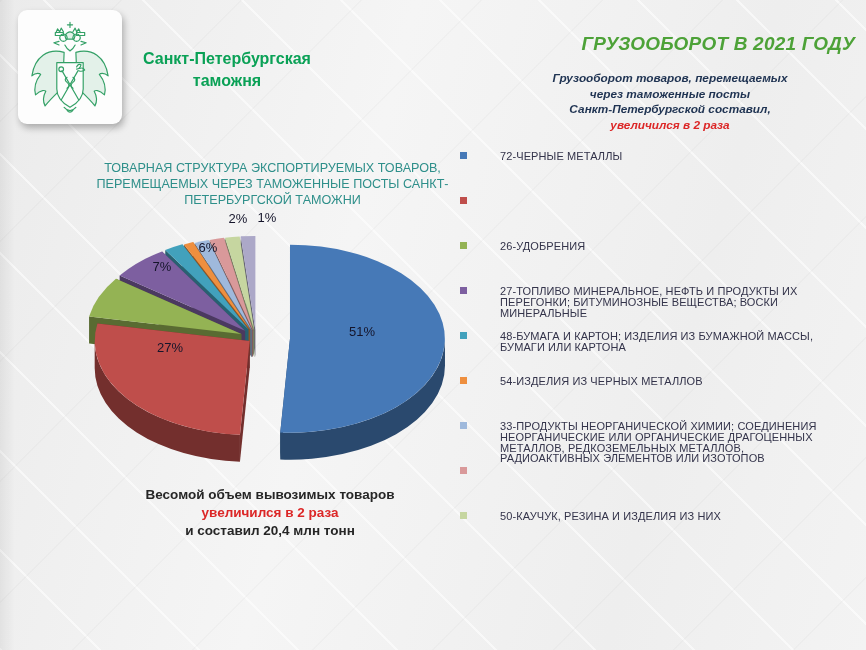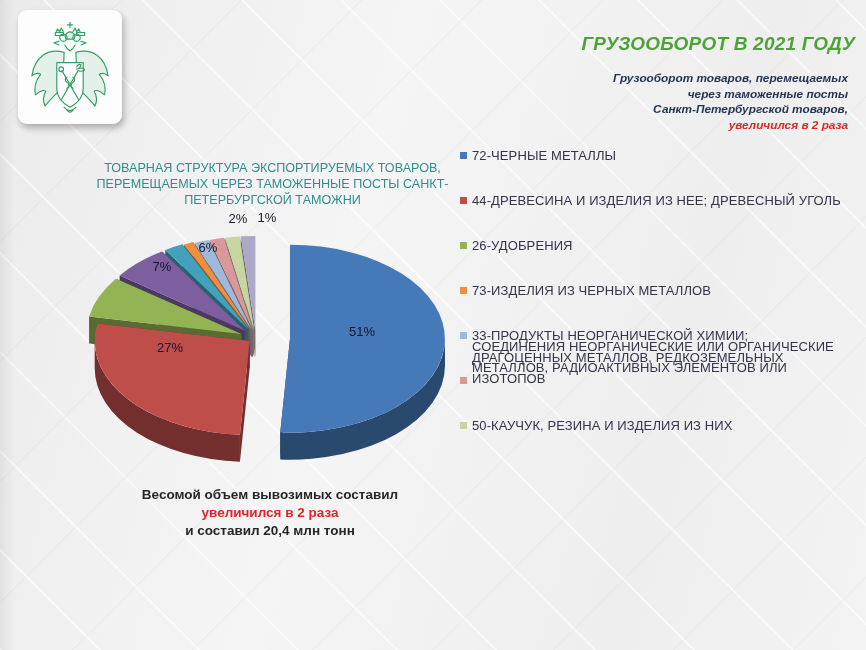--- a/index.html
+++ b/index.html
@@ -12,31 +12,31 @@
       linear-gradient(105deg,#ebebeb 0%,#f5f5f5 40%,#eeeeee 75%,#f3f3f3 100%);
   }
   .slide::before{content:'';position:absolute;left:0;top:0;bottom:0;width:15px;
     background:linear-gradient(90deg,rgba(0,0,0,0.055),rgba(0,0,0,0));pointer-events:none;}
   .logo-card{position:absolute;left:18px;top:10px;width:104px;height:114px;background:#fdfdfd;
     border-radius:9px;box-shadow:2px 4px 7px rgba(0,0,0,0.28);display:flex;align-items:center;justify-content:center;}
   .org-title{position:absolute;left:122px;top:48px;width:210px;text-align:center;
     color:#0aa156;font-size:16px;font-weight:bold;line-height:22px;}
   .right-title{position:absolute;left:505px;top:33px;width:350px;text-align:right;
     color:#4da238;font-size:19px;font-weight:bold;font-style:italic;letter-spacing:0.2px;}
-  .right-text{position:absolute;left:528px;top:71px;width:320px;text-align:right;
+  .right-text{position:absolute;left:510px;top:71px;width:320px;text-align:center;
     color:#1f3352;font-size:11.8px;font-style:italic;font-weight:600;line-height:15.6px;}
   .right-text .red{color:#dc2727;}
   .chart-title{position:absolute;left:95px;top:160px;width:355px;text-align:center;
     color:#2e8f8a;font-size:12.6px;font-weight:normal;line-height:16px;}
   #pie{position:absolute;left:38px;top:204px;width:455px;height:280px;overflow:visible;}
   .pielbl{font-family:"Liberation Sans",sans-serif;font-size:13px;fill:#15152b;text-anchor:middle;}
   #legend{position:absolute;left:460px;top:151px;width:382px;}
   .lrow{height:45px;display:flex;align-items:flex-start;}
   .lsq{flex:0 0 7px;width:7px;height:7px;margin:1px 5px 0 0;}
-  .ltx{color:#33334a;font-size:13px;line-height:10.8px;font-weight:500;letter-spacing:0.1px;}
+  .ltx{color:#33334a;font-size:11px;line-height:10.8px;font-weight:500;letter-spacing:0.1px;margin-left:28px;}
   .bottom-note{position:absolute;left:120px;top:486px;width:300px;text-align:center;
     color:#262626;font-size:13.5px;font-weight:600;line-height:18px;}
   .bottom-note .red{color:#dc2727;}
   .emblem{stroke:#33a066;fill:none;stroke-width:1.6;stroke-linejoin:round;stroke-linecap:round;}
   .emblem .soft{fill:rgba(51,160,102,0.13);}
 </style>
 </head>
 <body>
 
 <div class="slide">
@@ -61,27 +61,31 @@
 
       <path d="M49,71 L72,111 M71,71 L48,111"></path>
       <circle cx="48" cy="69" r="3.2"></circle>
       <path d="M69,66 q2,-5 6,-3 q-1,5 -6,6 M73,68 q5,-2 7,2 q-4,3 -8,1"></path>
       <path d="M64,80 q5,3 0,7 q-5,4 0,8 M56,80 q-5,3 0,7 q5,4 0,8"></path>
 
       <path d="M52,121 q8,9 16,0 M56,125 q4,5 8,0"></path>
     </svg>
   </div>
 
+  <div class="org-title">
+    <div>Санкт-Петербургская</div>
+    <div>таможня</div>
+  </div>
 
   <div class="right-title">ГРУЗООБОРОТ В 2021 ГОДУ</div>
 
   <div class="right-text">
     <div>Грузооборот товаров, перемещаемых</div>
     <div>через таможенные посты</div>
-    <div>Санкт-Петербургской товаров,</div>
+    <div>Санкт-Петербургской составил,</div>
     <div class="red">увеличился в 2 раза</div>
   </div>
 
   <div class="chart-title">ТОВАРНАЯ СТРУКТУРА ЭКСПОРТИРУЕМЫХ ТОВАРОВ, ПЕРЕМЕЩАЕМЫХ ЧЕРЕЗ ТАМОЖЕННЫЕ ПОСТЫ САНКТ-ПЕТЕРБУРГСКОЙ ТАМОЖНИ</div>
 
   <svg id="pie" viewBox="0 0 455 280">
       <path d="M217.39,125.95 L202.80,32.37 l0,27 L217.39,152.95 Z" fill="#676578"></path>
       <path d="M217.39,125.95 L217.39,31.95 l0,27 L217.39,152.95 Z" fill="#676578"></path>
       <path d="M217.39,125.95 L202.80,32.37 A155,94 0 0 1 217.39,31.95 Z" fill="#ACA8C8"></path>
       <path d="M216.17,126.02 L187.12,33.69 l0,27 L216.17,153.02 Z" fill="#778060"></path>
@@ -121,42 +125,49 @@
       <text class="pielbl" x="229" y="18">1%</text>
     </svg>
 
   <div id="legend">
       <div class="lrow">
         <span class="lsq" style="background: rgb(70, 121, 183);"></span>
         <span class="ltx">72-ЧЕРНЫЕ МЕТАЛЛЫ</span>
       </div>
       <div class="lrow">
         <span class="lsq" style="background: rgb(191, 78, 75);"></span>
-        <span class="ltx">44-ДРЕВЕСИНА И ИЗДЕЛИЯ ИЗ НЕЕ; ДРЕВЕСНЫЙ УГОЛЬ</span>
       </div>
       <div class="lrow">
         <span class="lsq" style="background: rgb(148, 179, 84);"></span>
         <span class="ltx">26-УДОБРЕНИЯ</span>
       </div>
       <div class="lrow">
+        <span class="lsq" style="background: rgb(125, 95, 160);"></span>
+        <span class="ltx">27-ТОПЛИВО МИНЕРАЛЬНОЕ, НЕФТЬ И ПРОДУКТЫ ИХ ПЕРЕГОНКИ; БИТУМИНОЗНЫЕ ВЕЩЕСТВА; ВОСКИ МИНЕРАЛЬНЫЕ</span>
+      </div>
+      <div class="lrow">
+        <span class="lsq" style="background: rgb(66, 161, 188);"></span>
+        <span class="ltx">48-БУМАГА И КАРТОН; ИЗДЕЛИЯ ИЗ БУМАЖНОЙ МАССЫ, БУМАГИ ИЛИ КАРТОНА</span>
+      </div>
+      <div class="lrow">
         <span class="lsq" style="background: rgb(238, 143, 63);"></span>
-        <span class="ltx">73-ИЗДЕЛИЯ ИЗ ЧЕРНЫХ МЕТАЛЛОВ</span>
+        <span class="ltx">54-ИЗДЕЛИЯ ИЗ ЧЕРНЫХ МЕТАЛЛОВ</span>
       </div>
       <div class="lrow">
         <span class="lsq" style="background: rgb(159, 185, 220);"></span>
         <span class="ltx">33-ПРОДУКТЫ НЕОРГАНИЧЕСКОЙ ХИМИИ; СОЕДИНЕНИЯ НЕОРГАНИЧЕСКИЕ ИЛИ ОРГАНИЧЕСКИЕ ДРАГОЦЕННЫХ МЕТАЛЛОВ, РЕДКОЗЕМЕЛЬНЫХ МЕТАЛЛОВ, РАДИОАКТИВНЫХ ЭЛЕМЕНТОВ ИЛИ ИЗОТОПОВ</span>
       </div>
       <div class="lrow">
         <span class="lsq" style="background: rgb(217, 153, 154);"></span>
       </div>
       <div class="lrow">
         <span class="lsq" style="background: rgb(198, 214, 160);"></span>
         <span class="ltx">50-КАУЧУК, РЕЗИНА И ИЗДЕЛИЯ ИЗ НИХ</span>
       </div>
     </div>
 
   <div class="bottom-note">
-    <div>Весомой объем вывозимых составил</div>
+    <div>Весомой объем вывозимых товаров</div>
     <div class="red">увеличился в 2 раза</div>
     <div>и составил 20,4 млн тонн</div>
   </div>
 
 </div>
 
 </body></html>

